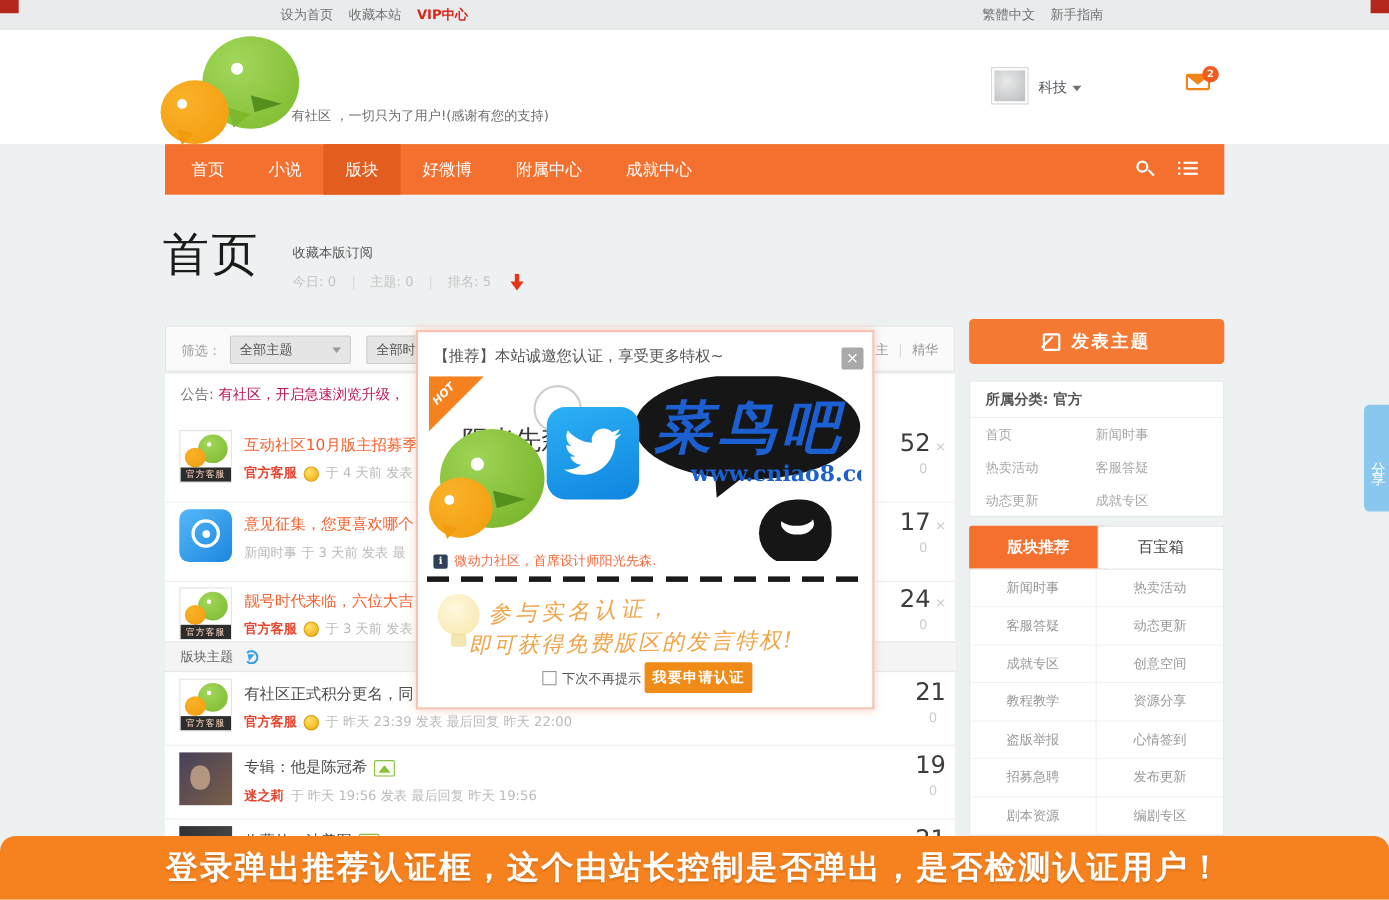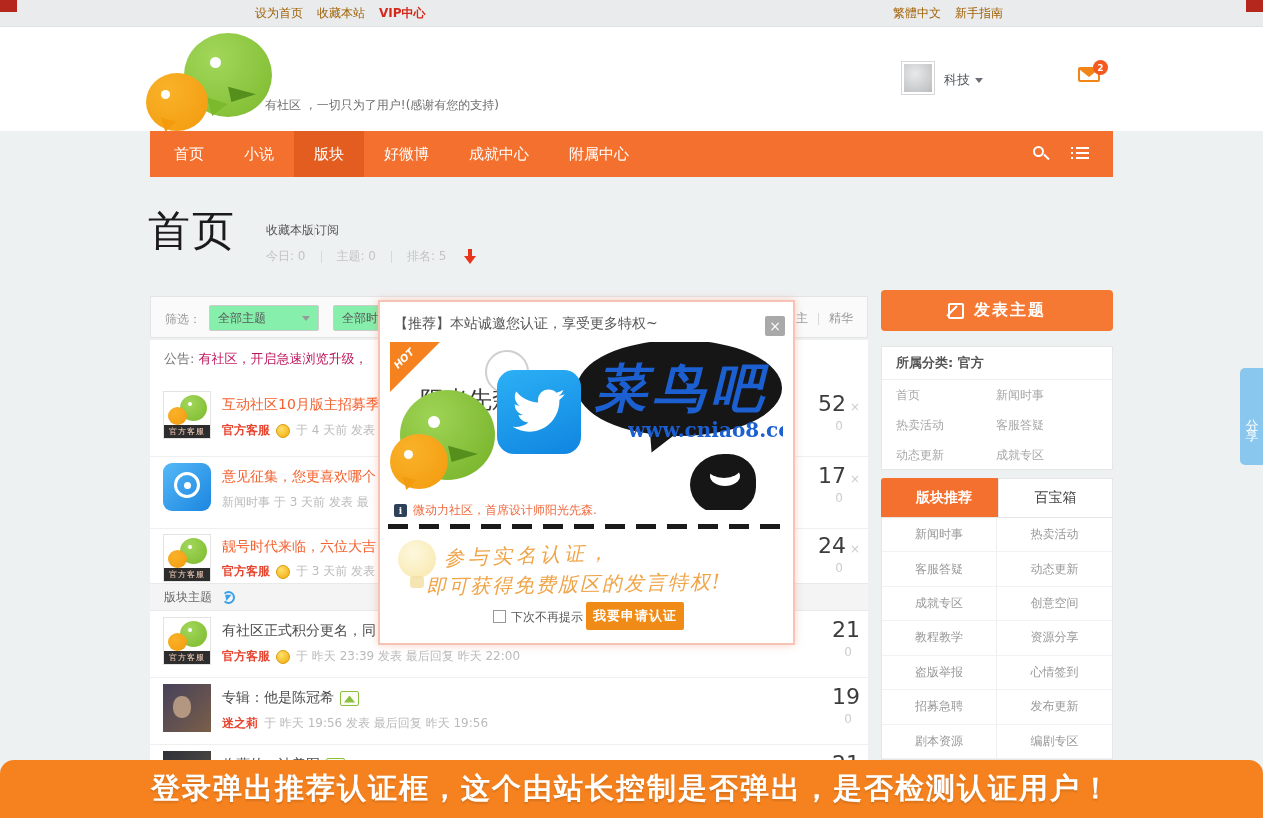--- a/index.html
+++ b/index.html
@@ -4,21 +4,21 @@
 <style>
   *{margin:0;padding:0;box-sizing:border-box}
   html,body{width:1263px;height:818px}
   body{position:relative;font-family:"DejaVu Sans","Liberation Sans",sans-serif;background:#eef1f2;overflow:hidden}
   .abs{position:absolute}
 
   
   .topbar{left:0;top:0;width:1263px;height:27px;background:#e9ebec;border-bottom:1px solid #dfe2e3}
   .corner-art{width:17px;height:12px;background:#b5271c;z-index:100}
   .tb-links{top:0;height:27px;display:flex;align-items:center;gap:14px;font-size:12px;color:#8a8a8a}
-  .tb-link{color:#a16207;cursor:pointer}
+  .tb-link{color:#737373;cursor:pointer}
   .tb-vip{color:#d4291a;font-weight:bold}
 
   
   .header{left:0;top:27px;width:1263px;height:104px;background:#fff}
   .logo{left:146px;top:6px;width:132px;height:100px}
   .g-big{position:absolute;left:38px;top:0;width:88px;height:84px;border-radius:50%;background:radial-gradient(circle at 35% 30%,#a2d75b,#7cb92c)}
   .g-big:after{content:"";position:absolute;left:18px;bottom:-10px;width:0;height:0;border:11px solid transparent;border-top:16px solid #7cb92c;transform:rotate(18deg)}
   .g-eye-l{position:absolute;left:26px;top:24px;width:11px;height:11px;background:#fff;border-radius:50%}
   .g-beak-l{position:absolute;left:44px;top:52px;width:28px;height:17px;background:#55901d;clip-path:polygon(0 10%,100% 55%,12% 100%)}
   .o-big{position:absolute;left:0;top:40px;width:62px;height:58px;border-radius:50%;background:radial-gradient(circle at 35% 30%,#f9b229,#f39a0d)}
@@ -50,21 +50,21 @@
   .pt-links{left:266px;top:222px;display:flex;align-items:center;gap:0;font-size:12px;color:#555}
   .v-div{width:1px;height:12px;background:#d8d8d8}
   .stats{left:266px;top:248px;display:flex;align-items:center;gap:15px;font-size:12px;color:#c3c3c3}
   .arr-red{position:relative;width:12px;height:16px;margin-left:2px}
   .arr-red .stem{position:absolute;left:4px;top:0;width:4px;height:8px;background:#e8341a}
   .arr-red .tri{position:absolute;left:0;top:7px;width:0;height:0;border:6px solid transparent;border-top:8px solid #e8341a}
 
   
   .filterbar{left:150px;top:296px;width:718px;height:42px;background:#fafafa;border:1px solid #e4e4e4}
   .fb-label{position:absolute;left:14px;top:14px;font-size:12px;color:#999}
-  .fb-select{position:absolute;top:8px;width:110px;height:26px;background:#86efac;border:1px solid #ccc;border-radius:2px;font-size:12px;color:#555;line-height:24px;padding-left:8px;cursor:pointer}
+  .fb-select{position:absolute;top:8px;width:110px;height:26px;background:#e5e5e5;border:1px solid #ccc;border-radius:2px;font-size:12px;color:#555;line-height:24px;padding-left:8px;cursor:pointer}
   .fb-chev{position:absolute;right:8px;top:10px;width:0;height:0;border:4px solid transparent;border-top:5px solid #999}
   .fb-right{position:absolute;right:14px;top:13px;display:flex;align-items:center;gap:10px;font-size:12px;color:#999}
 
   
   .list{left:150px;top:340px;width:718px;height:420px;background:#fff;overflow:hidden}
   .notice{position:absolute;left:14px;top:10px;font-size:13px}
   .notice-label{color:#777}
   .notice-link{color:#be185d;cursor:pointer}
   .t-row{position:absolute;left:0;width:718px;border-bottom:1px solid #efefef}
   .t-av{position:absolute;left:13px;top:6px;width:48px;height:48px;border:1px solid #e3e3e3;background:#fff;overflow:hidden}
@@ -189,22 +189,22 @@
   <div class="abs mail">
     <span class="mail-badge">2</span>
   </div>
 </div>
 
 <div class="abs nav">
   <div class="nav-item">首页</div>
   <div class="nav-item">小说</div>
   <div class="nav-item active">版块</div>
   <div class="nav-item">好微博</div>
+  <div class="nav-item">附属中心</div>
   <div class="nav-item">成就中心</div>
-  <div class="nav-item">附属中心</div>
   <div class="icon-search">
       <span class="cir"></span>
       <span class="hdl"></span>
     </div>
   <div class="icon-list">
       <i></i>
       <i></i>
       <i></i>
     </div>
 </div>

